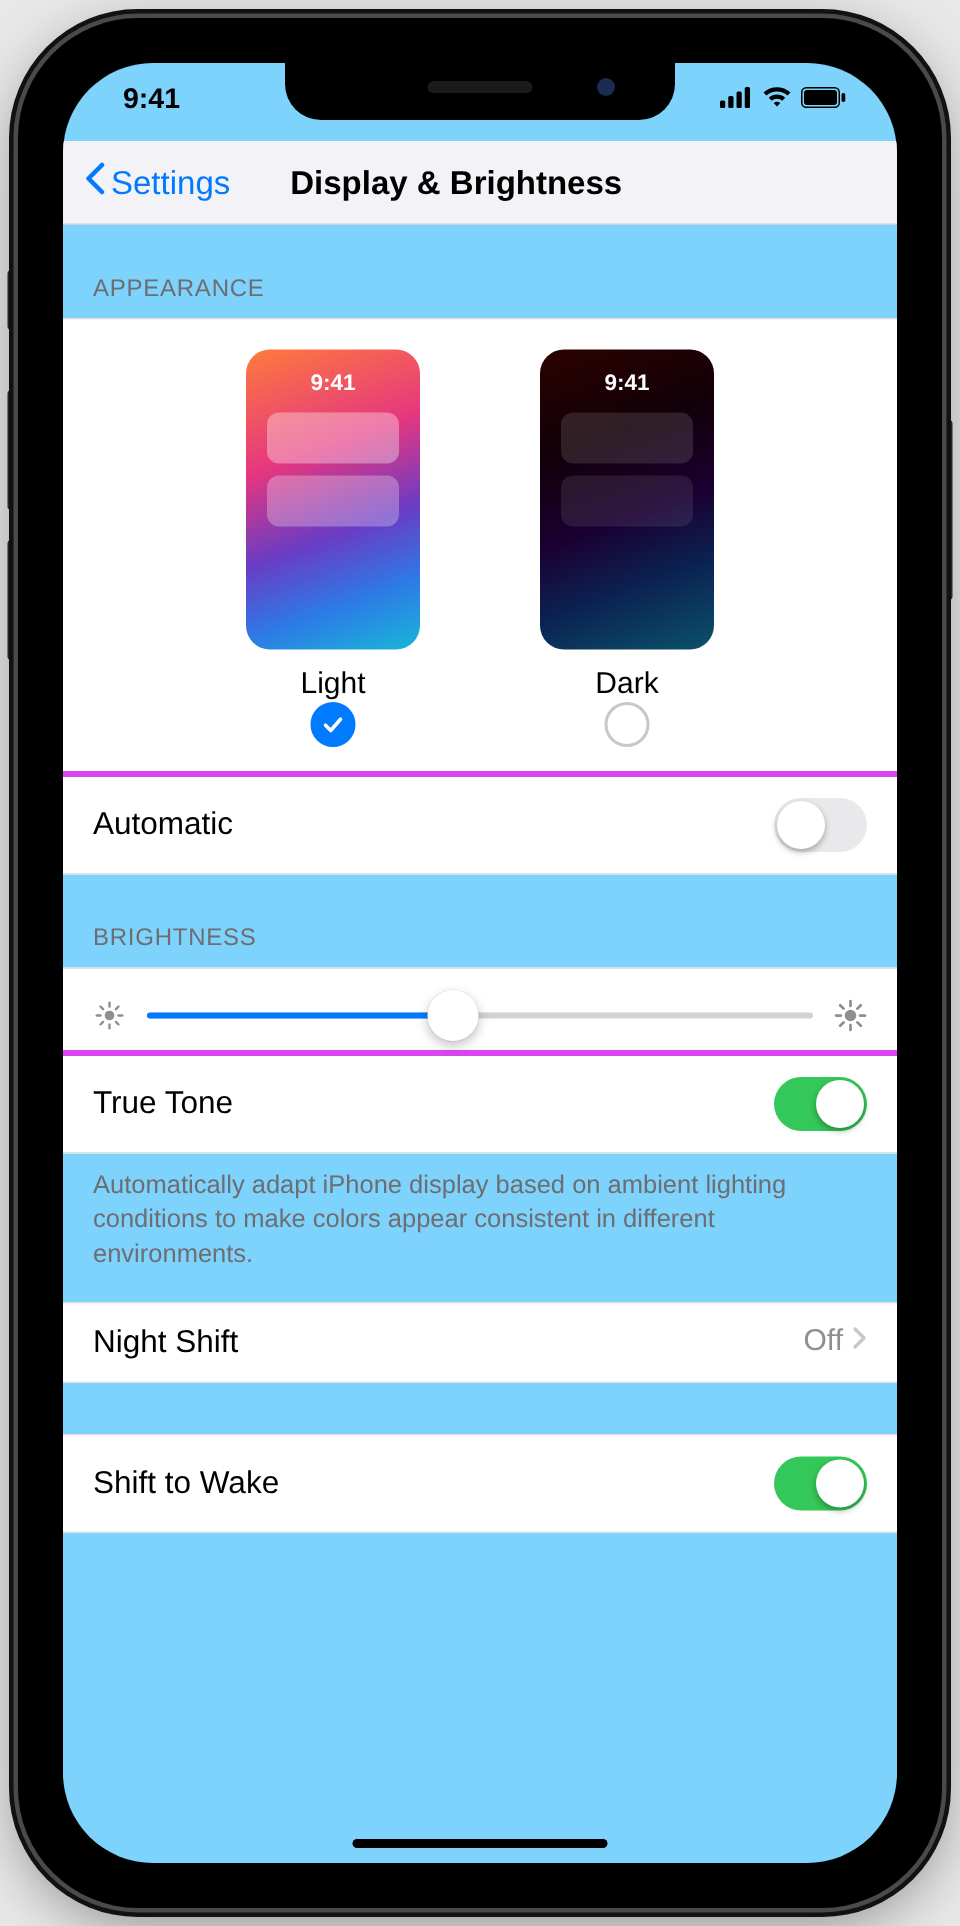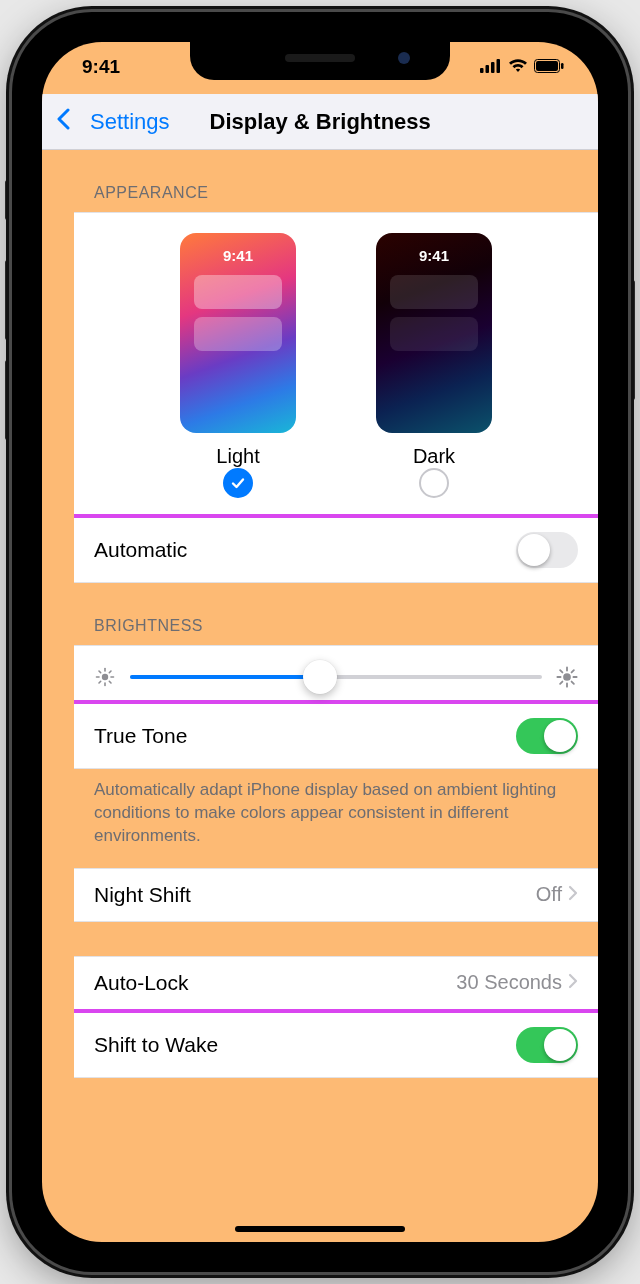--- a/index.html
+++ b/index.html
@@ -35,21 +35,21 @@
     }
     .sb1 { left: 5px; top: 180px; width: 5px; height: 40px; }
     .sb2 { left: 5px; top: 260px; width: 5px; height: 80px; }
     .sb3 { left: 5px; top: 360px; width: 5px; height: 80px; }
     .sb4 { right: 5px; top: 280px; width: 5px; height: 120px; }
 
     .screen {
       position: absolute;
       top: 30px; left: 30px; right: 30px; bottom: 30px;
       border-radius: 60px;
-      background: #fdba74;
+      background: #7dd3fc;
       overflow: hidden;
     }
     .notch {
       position: absolute;
       top: 0;
       left: 50%;
       transform: translateX(-50%);
       width: 260px;
       height: 38px;
       background: #000;
@@ -89,32 +89,31 @@
       height:56px;
       border-bottom:1px solid #d0d0d6;
       display:flex; align-items:center;
       background:#f2f2f7;
       z-index:30;
     }
     .back {
       display:flex; align-items:center;
       color:#007aff; font-size:22px;
       padding-left: 14px;
-      gap:20px;
+      gap:4px;
     }
     .nav-title {
       font-weight:600; font-size:22px;
       margin-left: 40px;
     }
 
     .content {
       position:absolute;
       top:108px; left:0; right:0; bottom:0;
       overflow:hidden;
-      padding-left:32px;
     }
 
     .section-header {
       font-size:16px; color:#6d6d72;
       letter-spacing:0.5px;
       padding: 34px 20px 10px 20px;
     }
 
     .card {
       background:#fff;
@@ -359,29 +358,20 @@
                     <path d="M2 2 L8 8 L2 14" stroke="#c7c7cc" stroke-width="2.2" fill="none" stroke-linecap="round" stroke-linejoin="round"></path>
                   </svg></span>
             </span>
           </div>
         </div>
 
         <div style="height:34px"></div>
 
         <div class="card">
           <div class="row">
-            <span>Auto-Lock</span>
-            <span class="value">
-              <span>30 Seconds</span>
-              <span class="chevron"><svg viewBox="0 0 10 16">
-                    <path d="M2 2 L8 8 L2 14" stroke="#c7c7cc" stroke-width="2.2" fill="none" stroke-linecap="round" stroke-linejoin="round"></path>
-                  </svg></span>
-            </span>
-          </div>
-          <div class="row">
             <span>Shift to Wake</span>
             <div class="switch on">
               <div class="knob"></div>
             </div>
           </div>
         </div>
 
       </div>
 
       <div class="home-indicator"></div>

